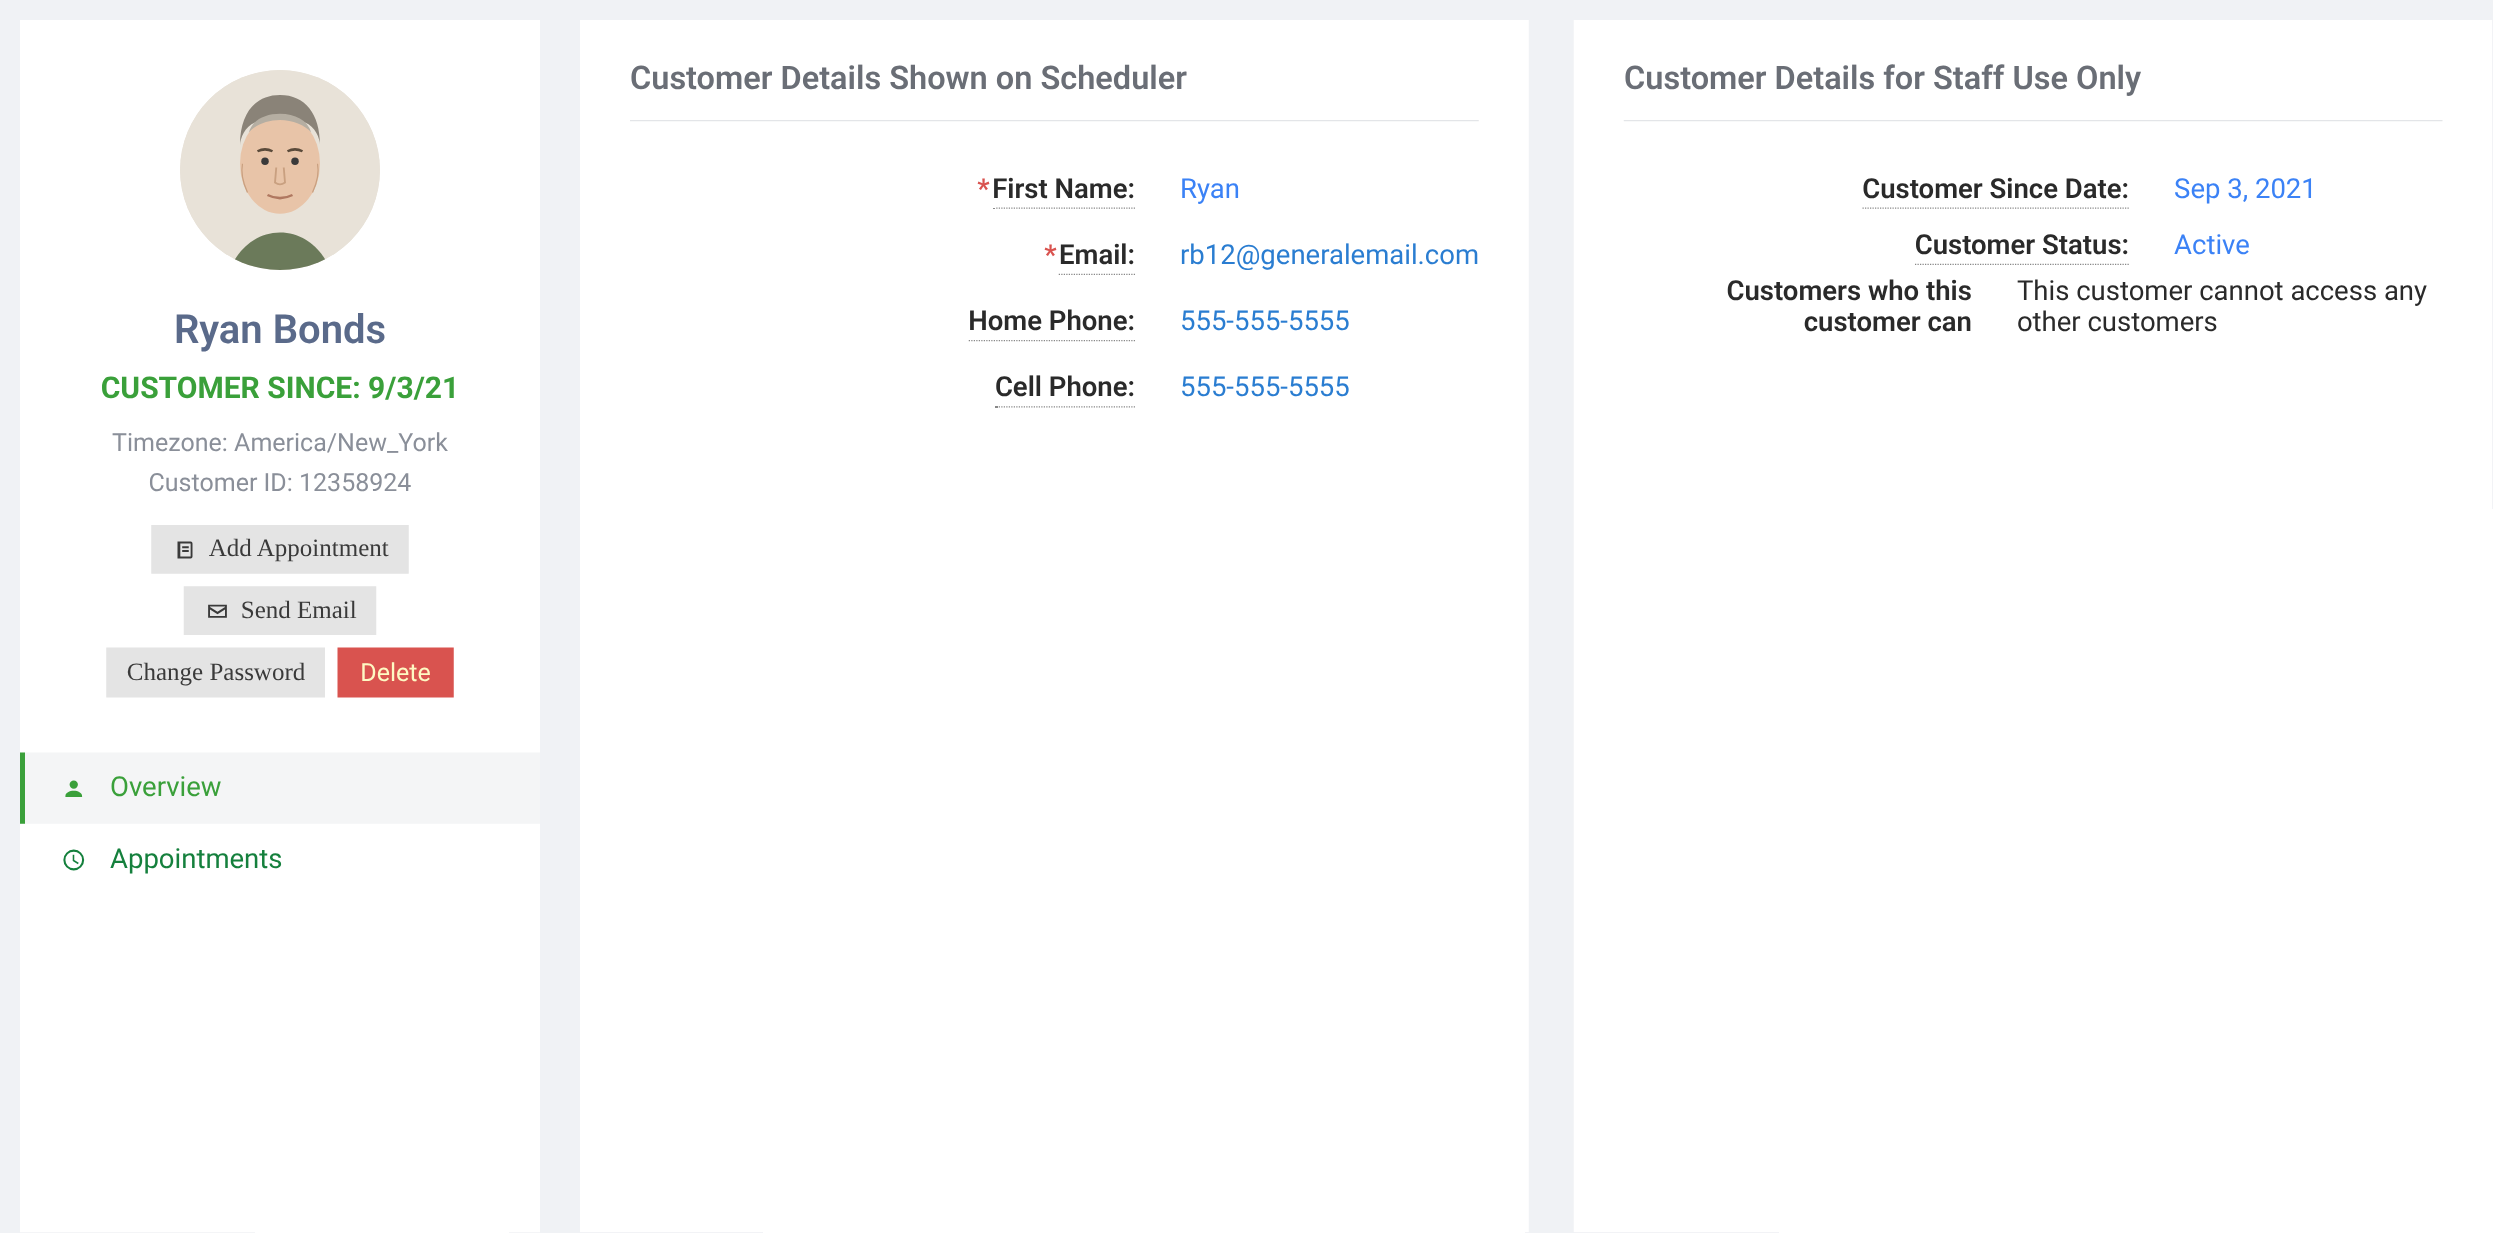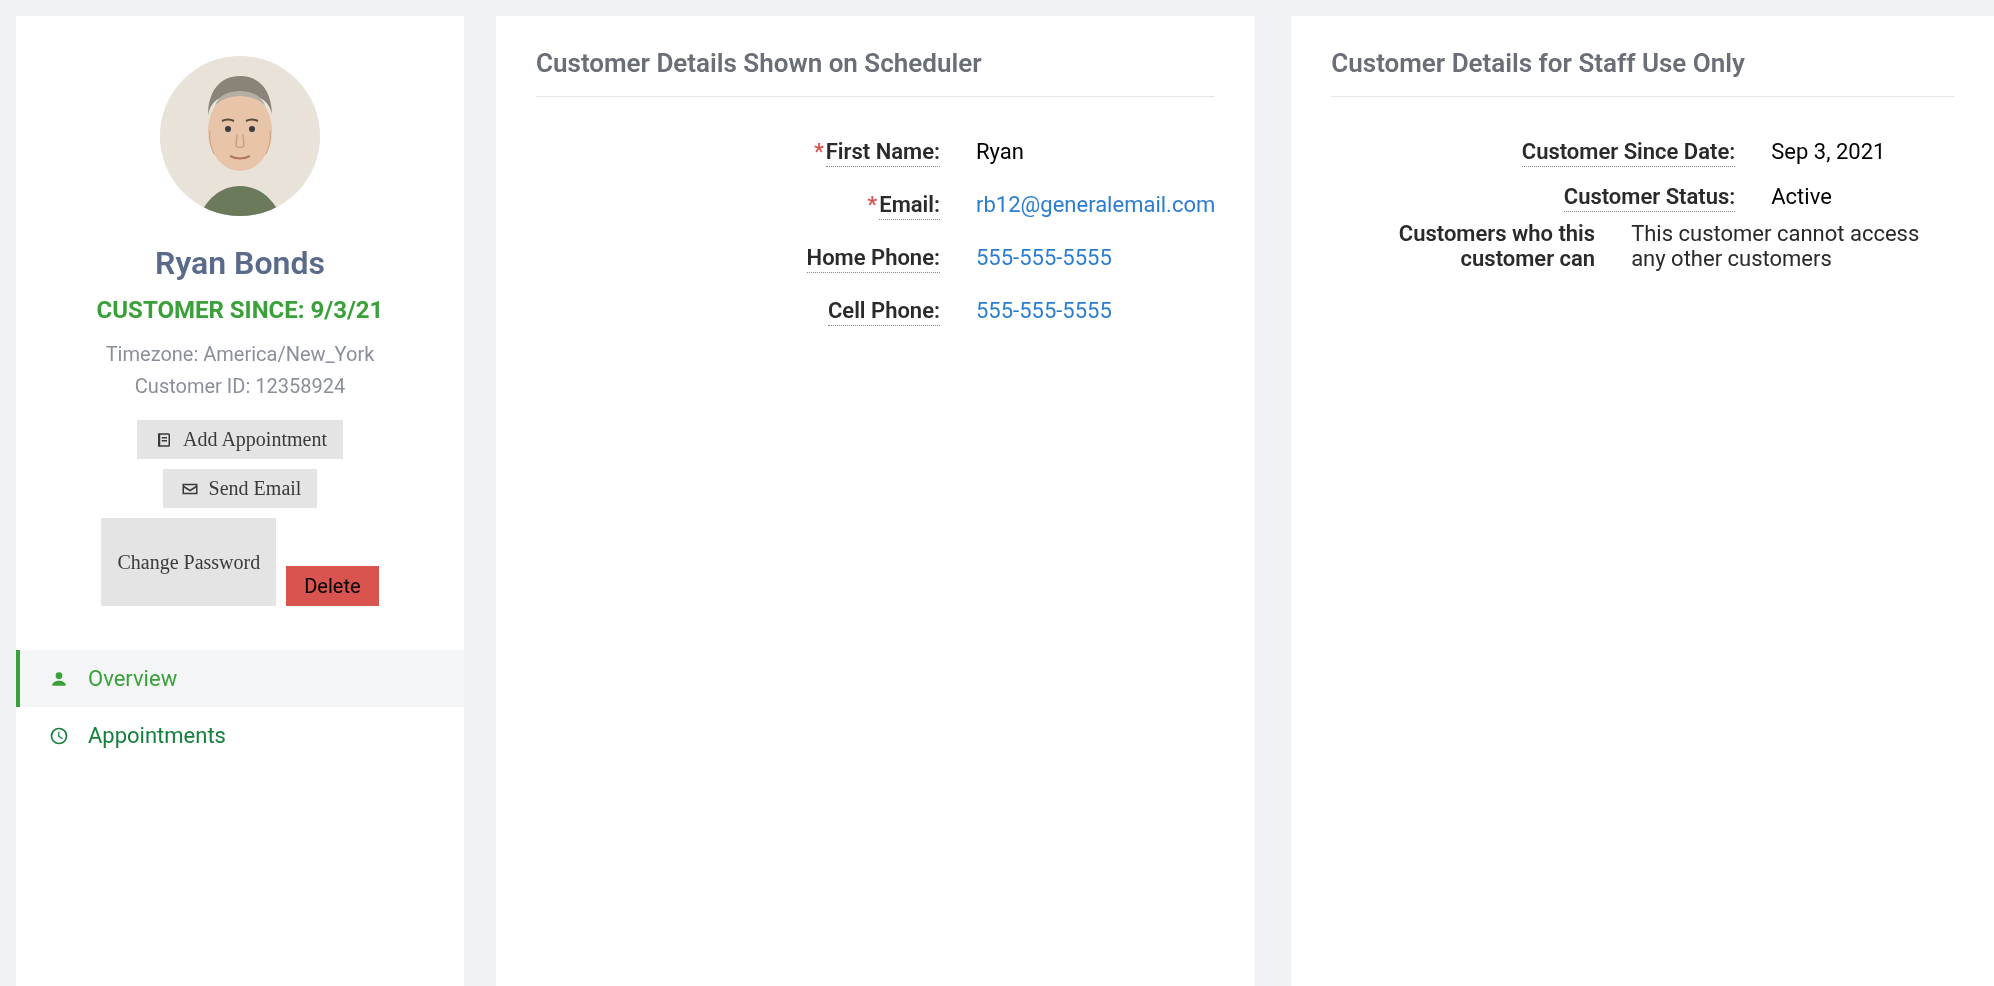--- a/index.html
+++ b/index.html
@@ -12,21 +12,21 @@
       background: #f0f2f5;
       font-size: 16px;
     }
     .container {
       display: flex;
       gap: 32px;
       padding: 16px 0 0 16px;
       min-height: 100vh;
     }
     .sidebar {
-      width: 448px;
+      width: 416px;
       background: #fff;
       padding: 40px 0 0 0;
       flex-shrink: 0;
     }
     .profile {
       text-align: center;
       padding: 0 24px 24px 24px;
     }
     .avatar {
       width: 160px;
@@ -79,27 +79,26 @@
       gap: 8px;
       font-family: Liberation Serif, serif;
     }
     .btn-row {
       display: flex;
       gap: 10px;
       justify-content: center;
     }
     .btn-red {
       background: #d9534f;
-      color: #000000;
+      color: #fef9c3;
       border: none;
       padding: 8px 18px;
       font-size: 20px;
       cursor: pointer;
       font-family: inherit;
-      margin-top: 48px;
     }
     .nav {
       margin-top: 20px;
     }
     .nav-item {
       padding: 16px 28px;
       display: flex;
       align-items: center;
       gap: 18px;
       font-size: 22px;
@@ -156,21 +155,21 @@
     .field-label-text {
       border-bottom: 1px dotted #888;
       padding-bottom: 2px;
     }
     .required {
       color: #d9534f;
       margin-right: 2px;
     }
     .field-value {
       font-size: 22px;
-      color: #000000;
+      color: #3b82f6;
     }
     .field-value.link {
       color: #2a7dd1;
       cursor: pointer;
     }
     .icon-svg {
       fill: currentColor;
     }
     .field-text-long {
       font-size: 22px;

